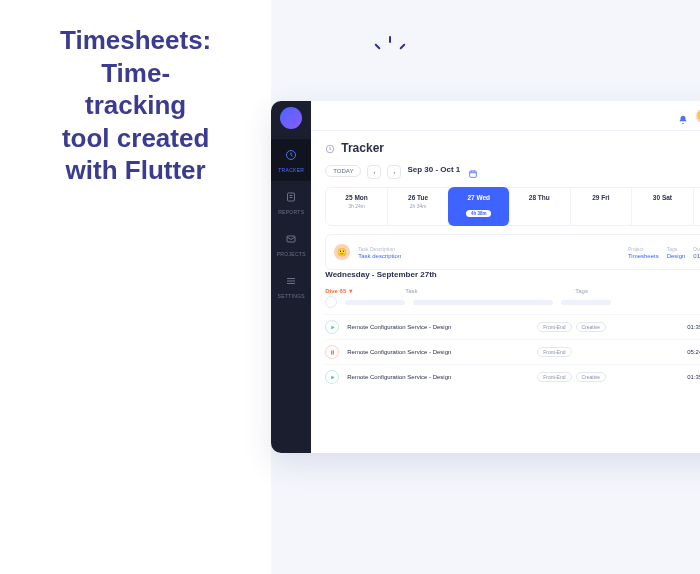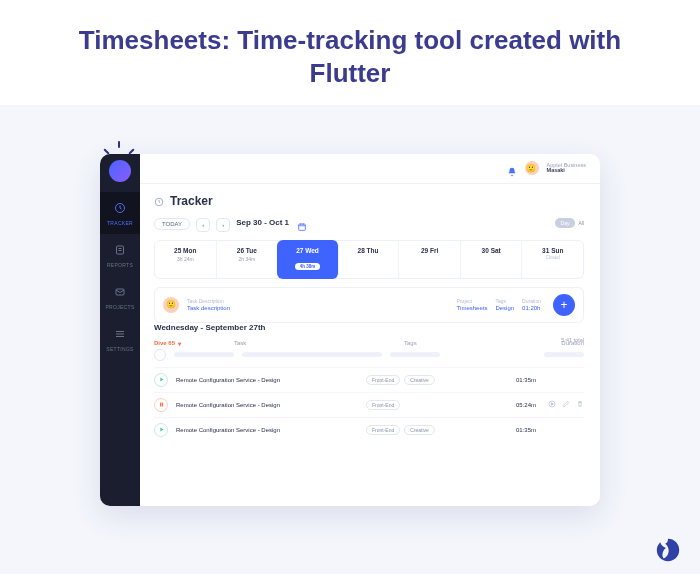--- a/index.html
+++ b/index.html
@@ -1,17 +1,17 @@
 <!DOCTYPE html>
 <html><head>
 <meta charset="utf-8">
 <style>
   * { box-sizing: border-box; margin: 0; padding: 0; }
   html, body { width: 700px; height: 574px; font-family: -apple-system, "Segoe UI", sans-serif; background: #fff; }
-  .page { width: 700px; height: 574px; display: flex; flex-direction: column; }
+  .page { width: 700px; height: 574px; display: flex; }
   .headline { text-align: center; padding: 24px 60px 16px; color: #3b3b8f; font-weight: 700; font-size: 26px; line-height: 1.25; }
   .stage { flex: 1; background: #f4f6fc; position: relative; display: flex; align-items: center; justify-content: center; padding-bottom: 20px; }
   .sparkle { position: absolute; top: 36px; left: 106px; width: 26px; height: 26px; }
   .sparkle span { position: absolute; width: 2px; height: 7px; background: #2f2f92; border-radius: 1px; transform-origin: bottom center; }
   .sparkle span:nth-child(1){ left:12px; top:0; transform: rotate(0deg); }
   .sparkle span:nth-child(2){ left:2px; top:6px; transform: rotate(-45deg); }
   .sparkle span:nth-child(3){ left:22px; top:6px; transform: rotate(45deg); }
   .brandmark { position: absolute; bottom: 10px; right: 18px; width: 28px; height: 28px; }
   .brandmark svg { width: 100%; height: 100%; }
 

